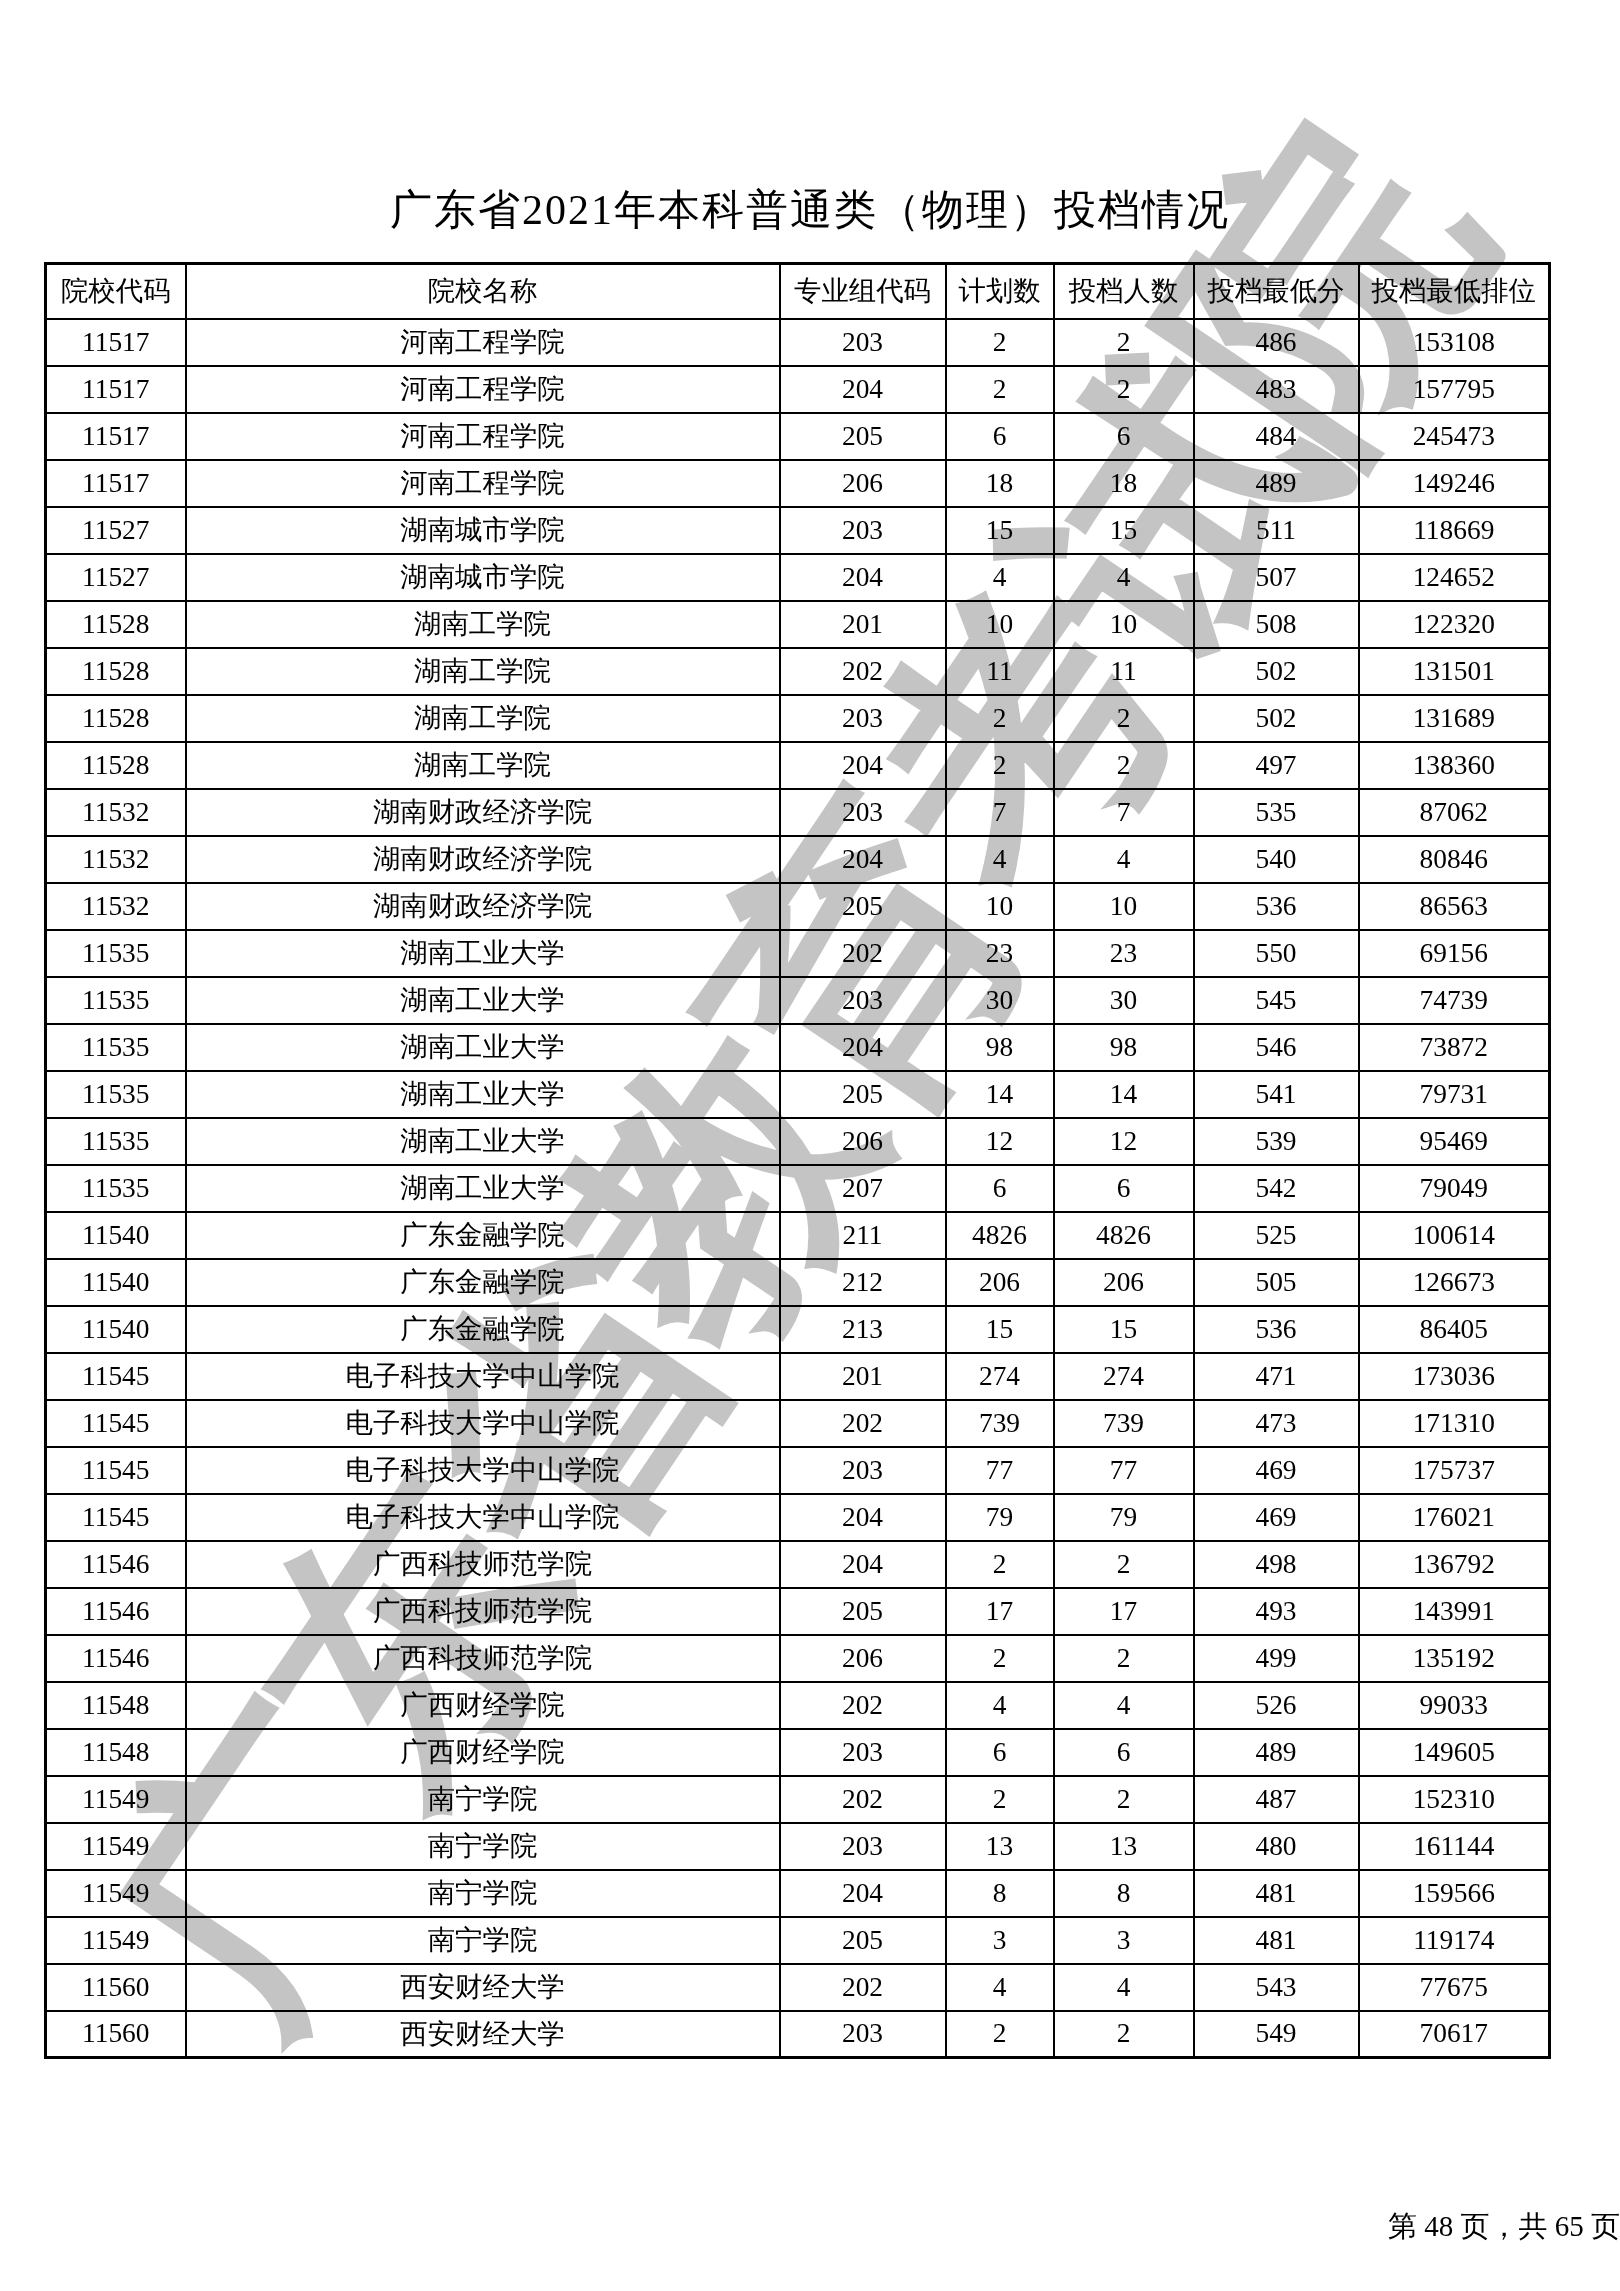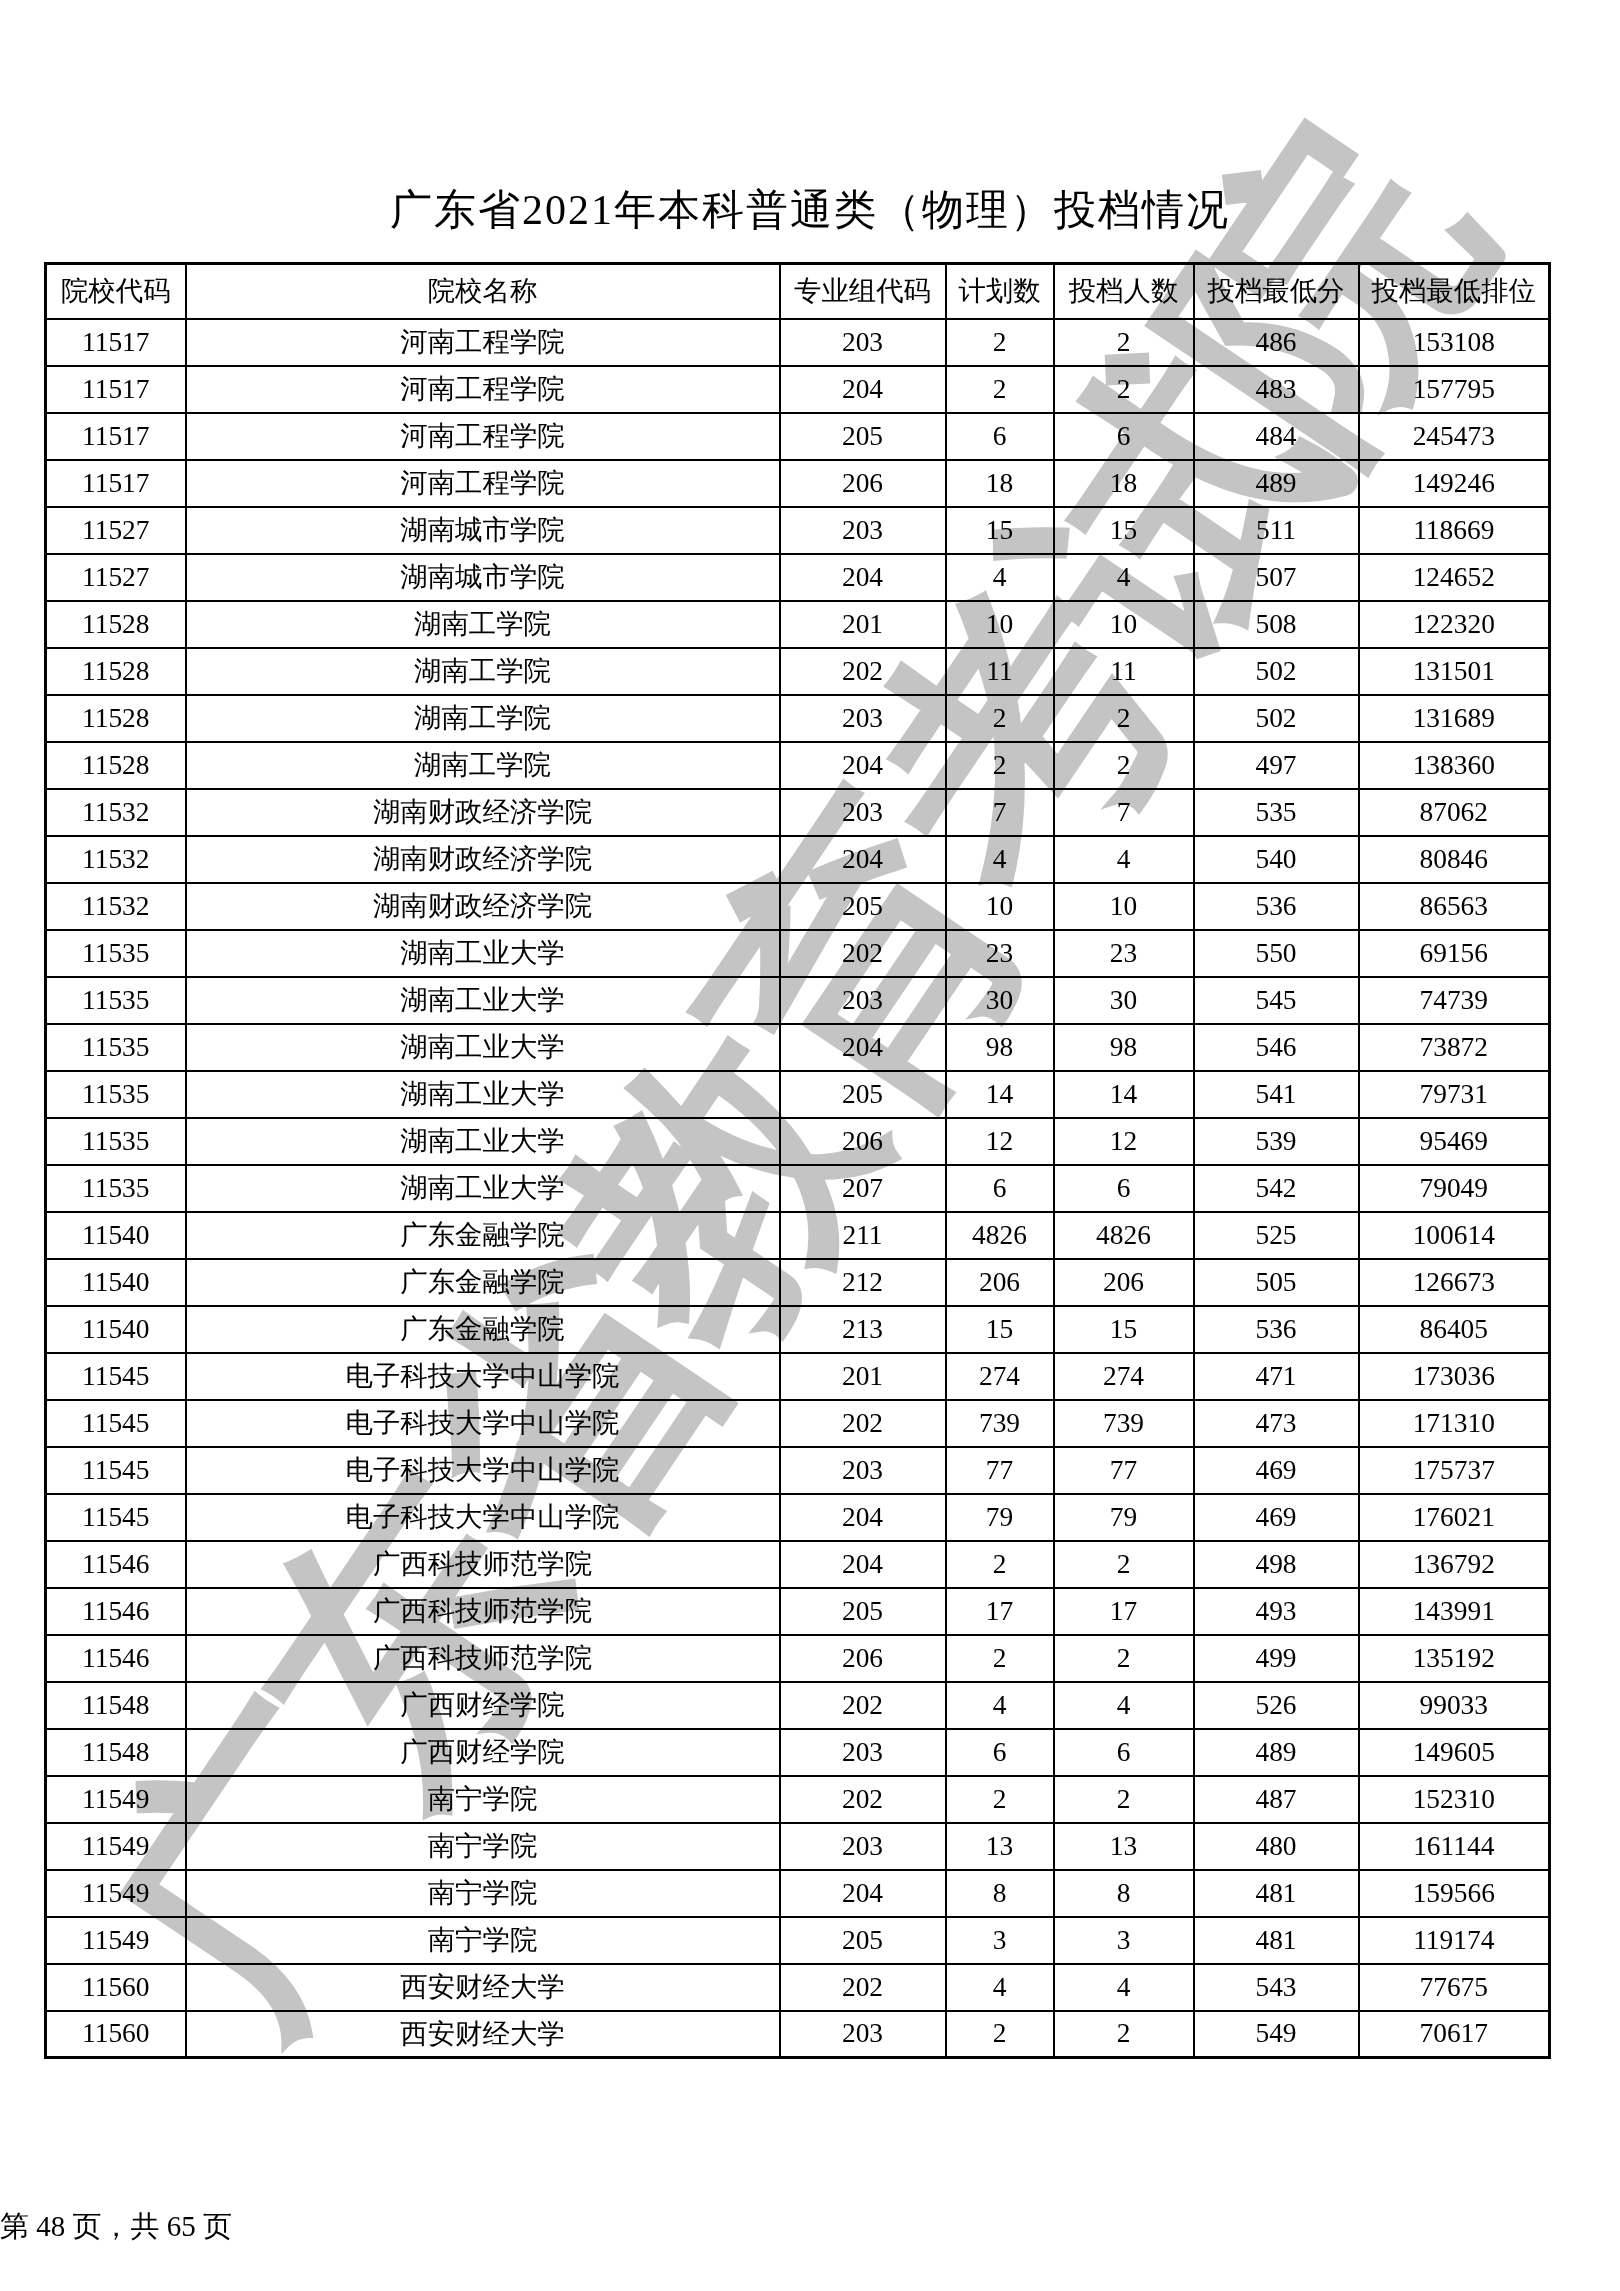--- a/index.html
+++ b/index.html
@@ -63,21 +63,21 @@
     overflow: hidden;
     white-space: nowrap;
   }
   .sheet th { height: 55px; font-size: 27.4px; }
   .sheet td { height: 47px; font-size: 27.4px; }
   .footer {
     position: absolute;
     top: 2207px;
     left: 0;
     width: 100%;
-    text-align: left;
+    text-align: right;
     font-size: 29px;
     z-index: 2;
   }
 </style>
 </head>
 <body>
 
 <div class="page">
 
   <div class="watermark" style="color: rgb(196, 196, 196);">广东省教育考试院</div>

